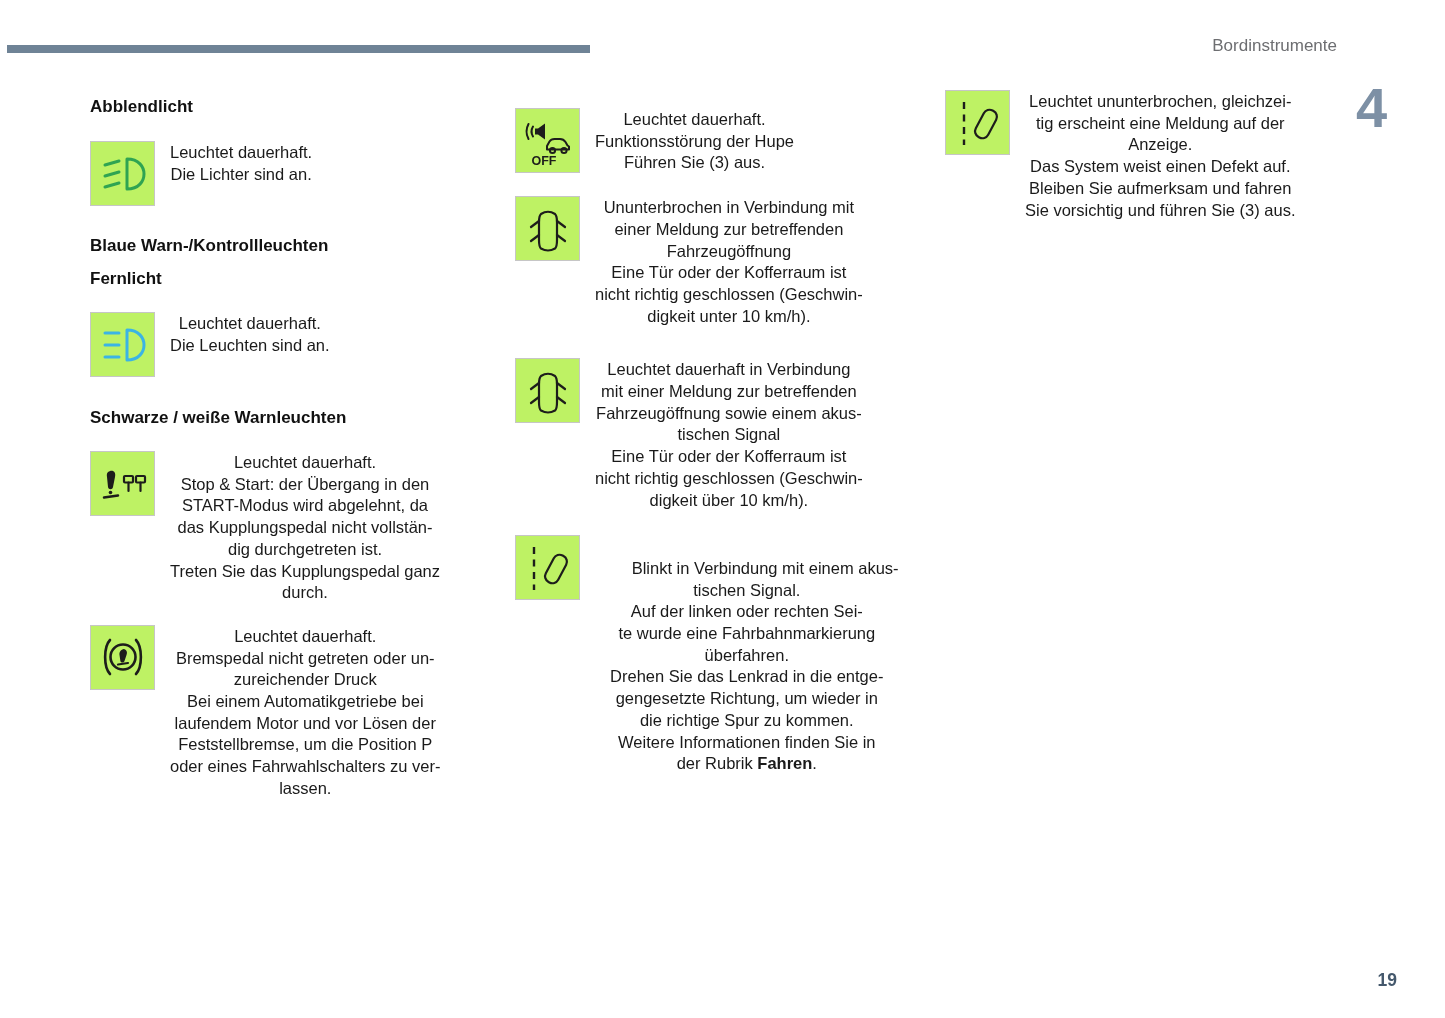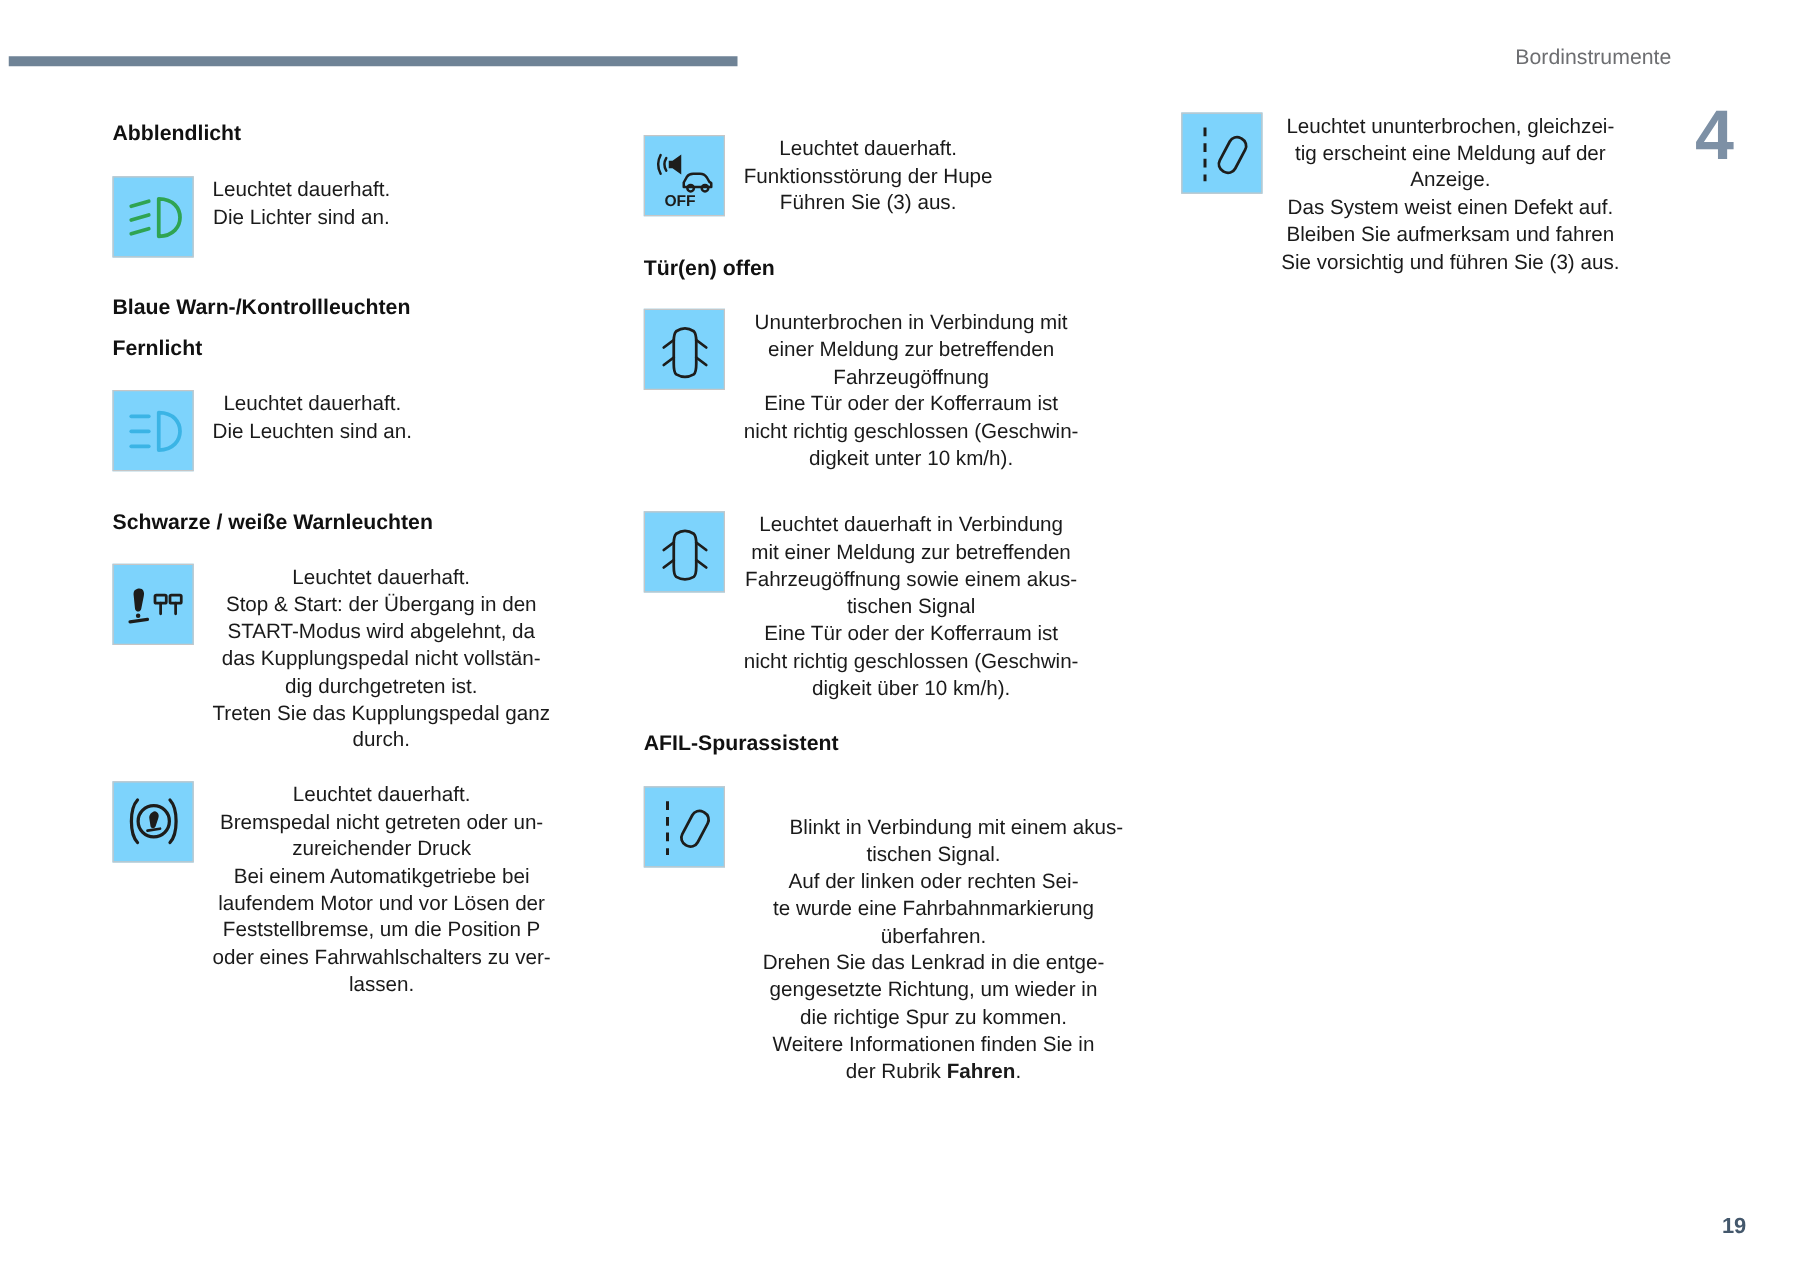--- a/index.html
+++ b/index.html
@@ -41,21 +41,21 @@
     line-height:21px; color:#111;
   }
   .entry {
     display:flex; align-items:flex-start;
     margin-top:23px;
   }
   .iconbox {
     flex:0 0 auto;
     width:65px; height:65px;
     border:1px solid #c6c6c6;
-    background:#7dd3fc;
+    background:#bef264;
     display:flex; align-items:center; justify-content:center;
     margin-right:15px;
   }
   .body-text {
     font-size:16.5px;
     line-height:21.7px;
     white-space:pre;
     padding-top:1px;
     text-align:center;
   }
@@ -177,21 +177,20 @@
           <circle cx="31.5" cy="36.5" r="2.6" fill="none" stroke="#1d1d1b" stroke-width="2"></circle>
           <circle cx="43" cy="36.5" r="2.6" fill="none" stroke="#1d1d1b" stroke-width="2"></circle>
           <text x="23" y="51" text-anchor="middle" font-size="12.5" font-weight="bold" fill="#1d1d1b">OFF</text>
         </svg>
       </div>
       <div class="body-text">Leuchtet dauerhaft.
 Funktionsstörung der Hupe
 Führen Sie (3) aus.</div>
     </div>
 
-    <h3 class="h mt30">Tür(en) offen</h3>
 
     <div class="entry mt22">
       <div class="iconbox">
         <svg width="50" height="50" viewBox="0 0 50 50">
           <path d="M18 10 Q25 5.5 32 10 Q34 12 34 18 L34 36 Q34 43 32 44.5 Q25 48.5 18 44.5 Q16 43 16 36 L16 18 Q16 12 18 10 Z" fill="none" stroke="#1d1d1b" stroke-width="2.2" stroke-linejoin="round"></path>
           <line x1="16" y1="17" x2="8" y2="23" stroke="#1d1d1b" stroke-width="2.2" stroke-linecap="round"></line>
           <line x1="34" y1="17" x2="42" y2="23" stroke="#1d1d1b" stroke-width="2.2" stroke-linecap="round"></line>
           <line x1="16" y1="31" x2="8" y2="37" stroke="#1d1d1b" stroke-width="2.2" stroke-linecap="round"></line>
           <line x1="34" y1="31" x2="42" y2="37" stroke="#1d1d1b" stroke-width="2.2" stroke-linecap="round"></line>
         </svg>
@@ -216,21 +215,20 @@
       </div>
       <div class="body-text">Leuchtet dauerhaft in Verbindung
 mit einer Meldung zur betreffenden
 Fahrzeugöffnung sowie einem akus-
 tischen Signal
 Eine Tür oder der Kofferraum ist
 nicht richtig geschlossen (Geschwin-
 digkeit über 10 km/h).</div>
     </div>
 
-    <h3 class="h mt22">AFIL-Spurassistent</h3>
 
     <div class="entry mt24">
       <div class="iconbox">
         <svg width="50" height="50" viewBox="0 0 50 50">
           <line x1="11" y1="4" x2="11" y2="47" stroke="#1d1d1b" stroke-width="2.4" stroke-dasharray="7 5.5"></line>
           <g transform="rotate(28 33 26)">
             <rect x="26" y="11" width="14" height="30" rx="6.5" fill="none" stroke="#1d1d1b" stroke-width="2.2"></rect>
           </g>
         </svg>
       </div>

